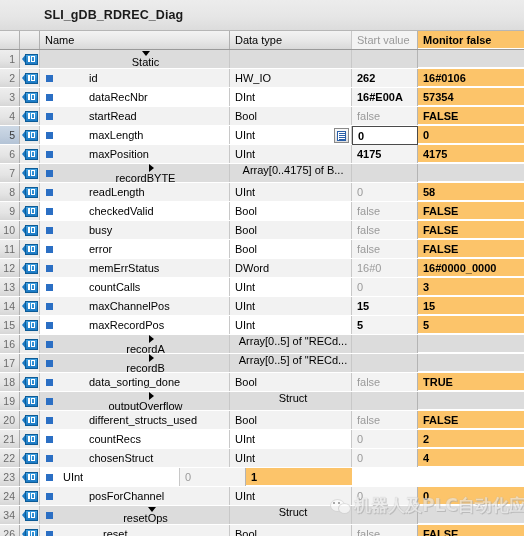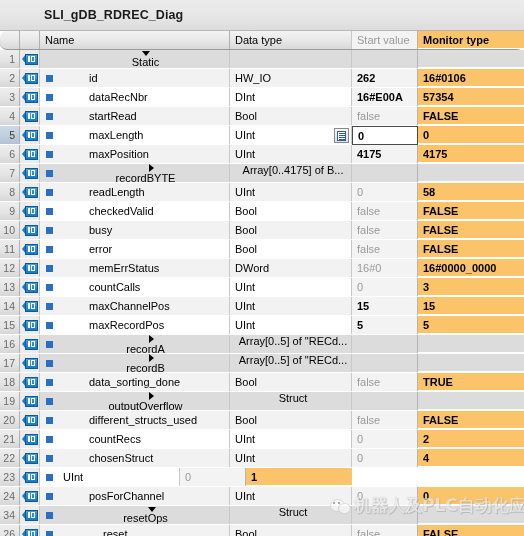--- a/index.html
+++ b/index.html
@@ -26,21 +26,20 @@
     white-space:nowrap;
   }
 
   
   .grid{width:524px;}
   .hrow{
     display:flex;height:19px;
     background:linear-gradient(to bottom,#f3f3f3 0%,#e9e9e9 48%,#d9d9d9 100%);
     border-bottom:1px solid #9a9a9a;
     box-sizing:border-box;
-    border-radius:7px;
   }
   .hcell{
     box-sizing:border-box;
     border-right:1px solid #b0b0b0;
     display:flex;align-items:center;
     padding-left:5px;
     font-size:11px;color:#000;
     white-space:nowrap;overflow:hidden;
   }
   .hcell.last{border-right:none;}
@@ -204,21 +203,21 @@
   </div>
 
   <div class="grid">
 
     <div class="hrow">
       <div class="hcell c-num"></div>
       <div class="hcell c-tag"></div>
       <div class="hcell c-dot" style="width:190px">Name</div>
       <div class="hcell c-type">Data type</div>
       <div class="hcell c-start">Start value</div>
-      <div class="hcell c-mon last">Monitor type</div>
+      <div class="hcell c-mon last">Monitor false</div>
     </div>
 
     <div id="rows">
         <div class="row struct">
           <div class="cell c-num">1</div>
           <div class="cell c-tag">
             <span class="tagicon">
               <span class="arrow"></span>
               <span class="body"></span>
               <span class="gl"></span>

